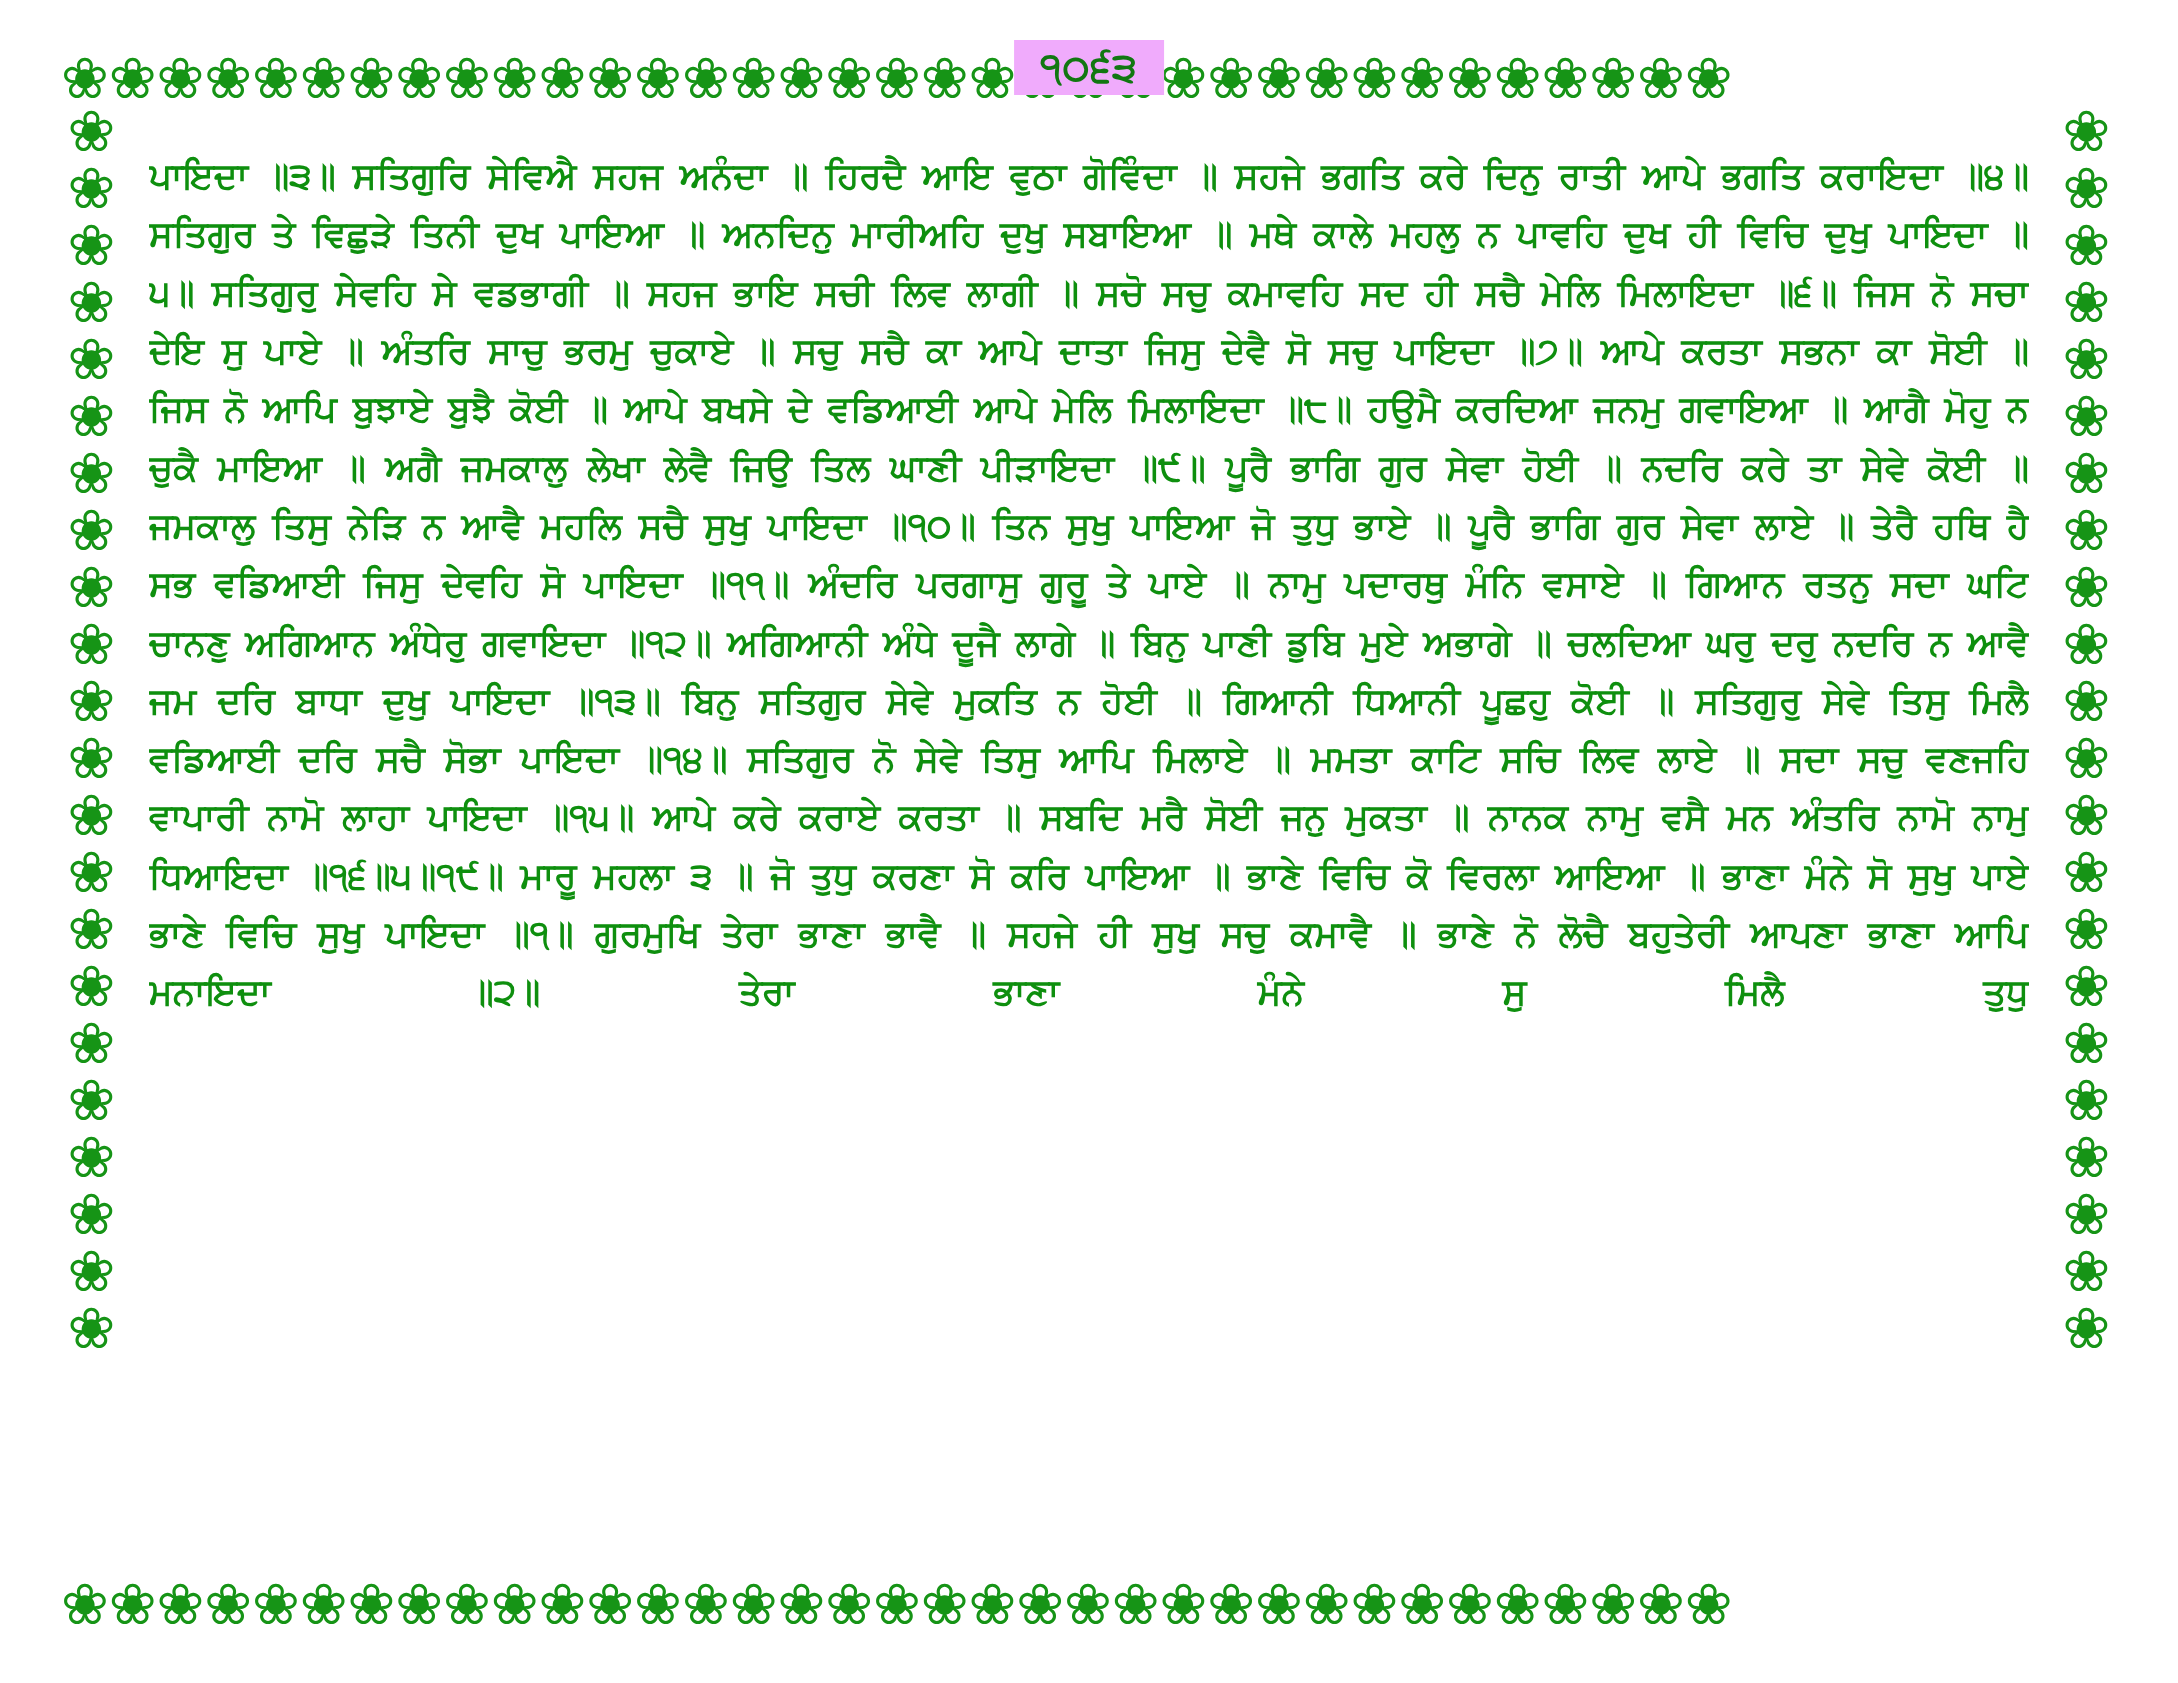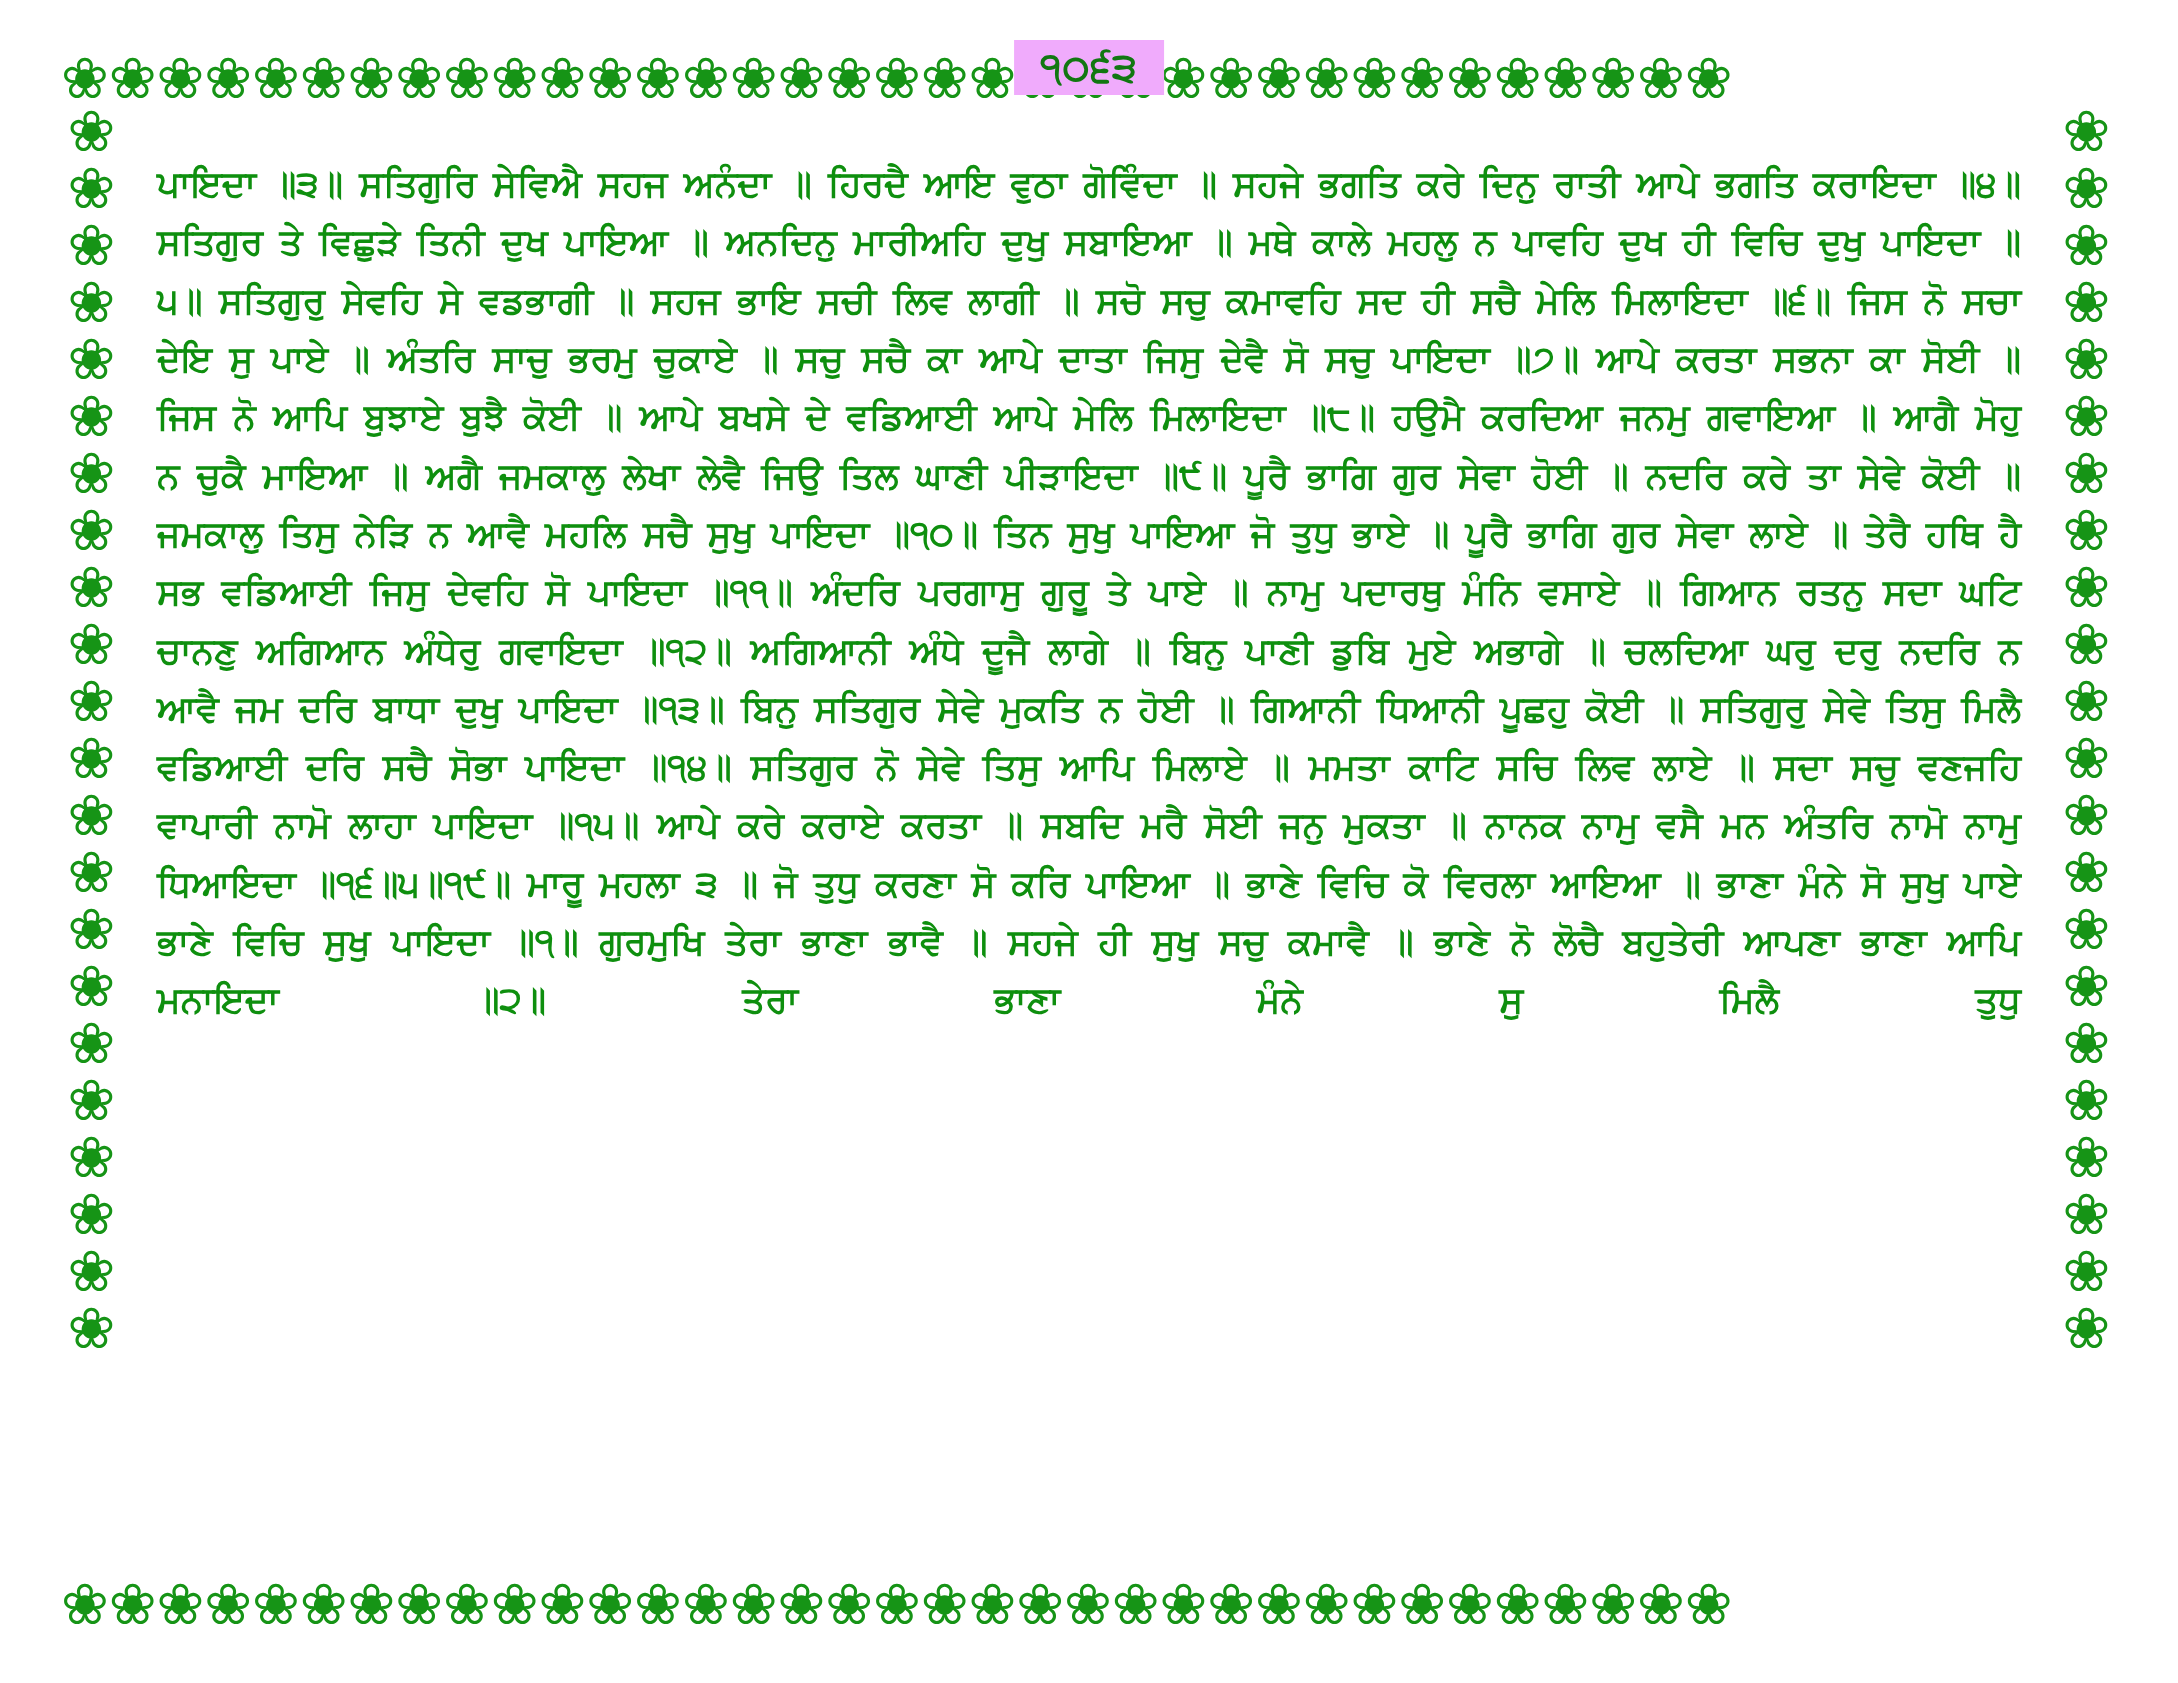--- a/index.html
+++ b/index.html
@@ -105,21 +105,21 @@
     line-height: 1.62;
     text-align: justify;
     text-justify: inter-word;
     font-family: "DejaVu Sans", sans-serif;
     font-weight: 700;
     word-spacing: 3px;
     overflow: hidden;
   }
 
   .scripture p {
-    margin: 8px;
+    margin: 0;
     padding: 0;
     text-align: justify;
   }
   .scripture p:last-child {
     text-align-last: justify;
   }
 </style>
 </head>
 <body>
 

